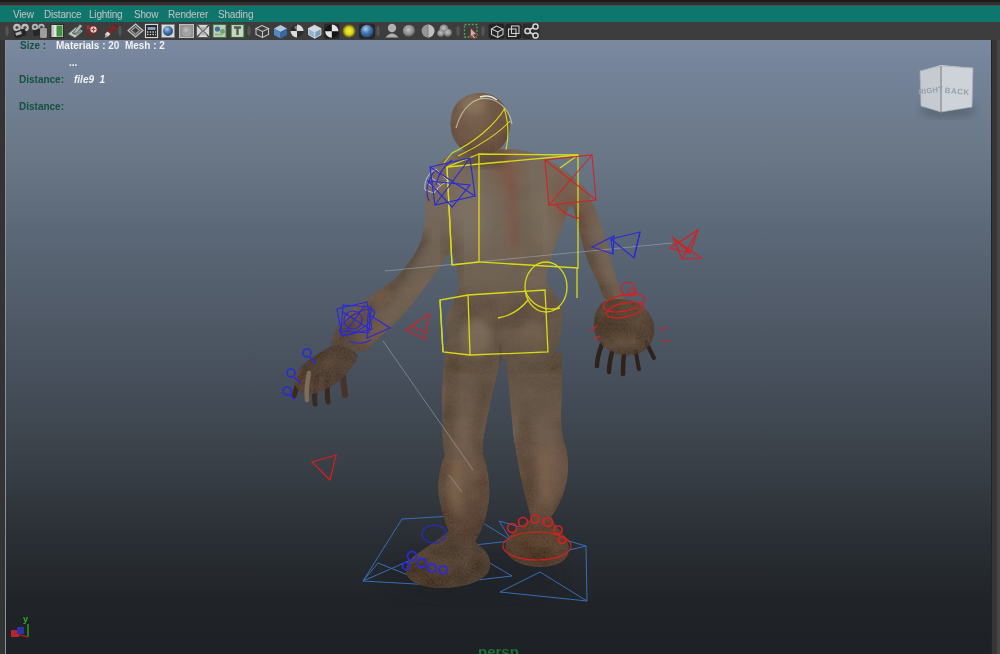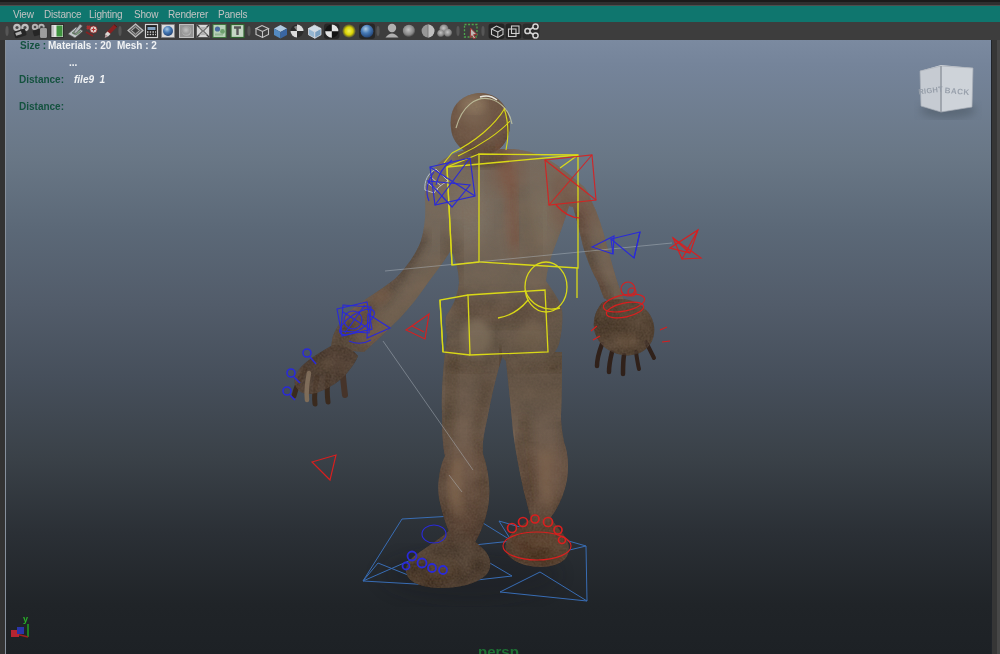--- a/index.html
+++ b/index.html
@@ -27,21 +27,21 @@
 <body>
 <div id="stage">
   <div id="topline"></div>
   <div id="topline2"></div>
   <div id="menubar">
     <span class="mi" style="left:13px">View</span>
     <span class="mi" style="left:44px">Distance</span>
     <span class="mi" style="left:89px">Lighting</span>
     <span class="mi" style="left:134px">Show</span>
     <span class="mi" style="left:168px">Renderer</span>
-    <span class="mi" style="left:218px">Panels</span>
+    <span class="mi" style="left:218px">Shading</span>
   </div>
   <div id="toolbar">
   <svg width="1000" height="18" viewBox="0 22 1000 18">
     <defs>
       <radialGradient id="gsph" cx="40%" cy="35%" r="70%">
         <stop offset="0%" stop-color="#e8e8e8"></stop>
             <stop offset="60%" stop-color="#9a9a9a"></stop>
             <stop offset="100%" stop-color="#5c5c5c"></stop>
       </radialGradient>
       <radialGradient id="bsph" cx="40%" cy="32%" r="75%">
@@ -554,19 +554,19 @@
       <rect x="11" y="630" width="8" height="7" fill="#b52531"></rect>
       <rect x="17" y="627" width="7" height="7" fill="#2a34a8"></rect>
     </g>
   </svg>
   <div id="lborder"></div>
   <div id="lhl"></div>
   <div id="rborder"></div>
   <div id="rborder2"></div>
   <div id="rline"></div>
   <div class="hud hudg" style="left:20px;top:40px;">Size :</div>
-  <div class="hud hudw" style="left:48px;top:40px;">Materials : 20&nbsp;&nbsp;Mesh : 2</div>
+  <div class="hud hudw" style="left:56px;top:40px;">Materials : 20&nbsp;&nbsp;Mesh : 2</div>
   <div class="hud hudg" style="left:19px;top:57px;margin-top:44px;">Distance:</div>
   <div class="hud hudw" style="left:69px;top:57px;">...</div>
   <div class="hud hudg" style="left:19px;top:74px;">Distance:</div>
   <div class="hud hudw" style="left:74px;top:74px;font-style:italic;">file9&nbsp;&nbsp;1</div>
   <div class="hud" style="left:478px;top:643px;color:#1d7034;font-size:15px;">persp</div>
 </div>
 
 </body></html>

